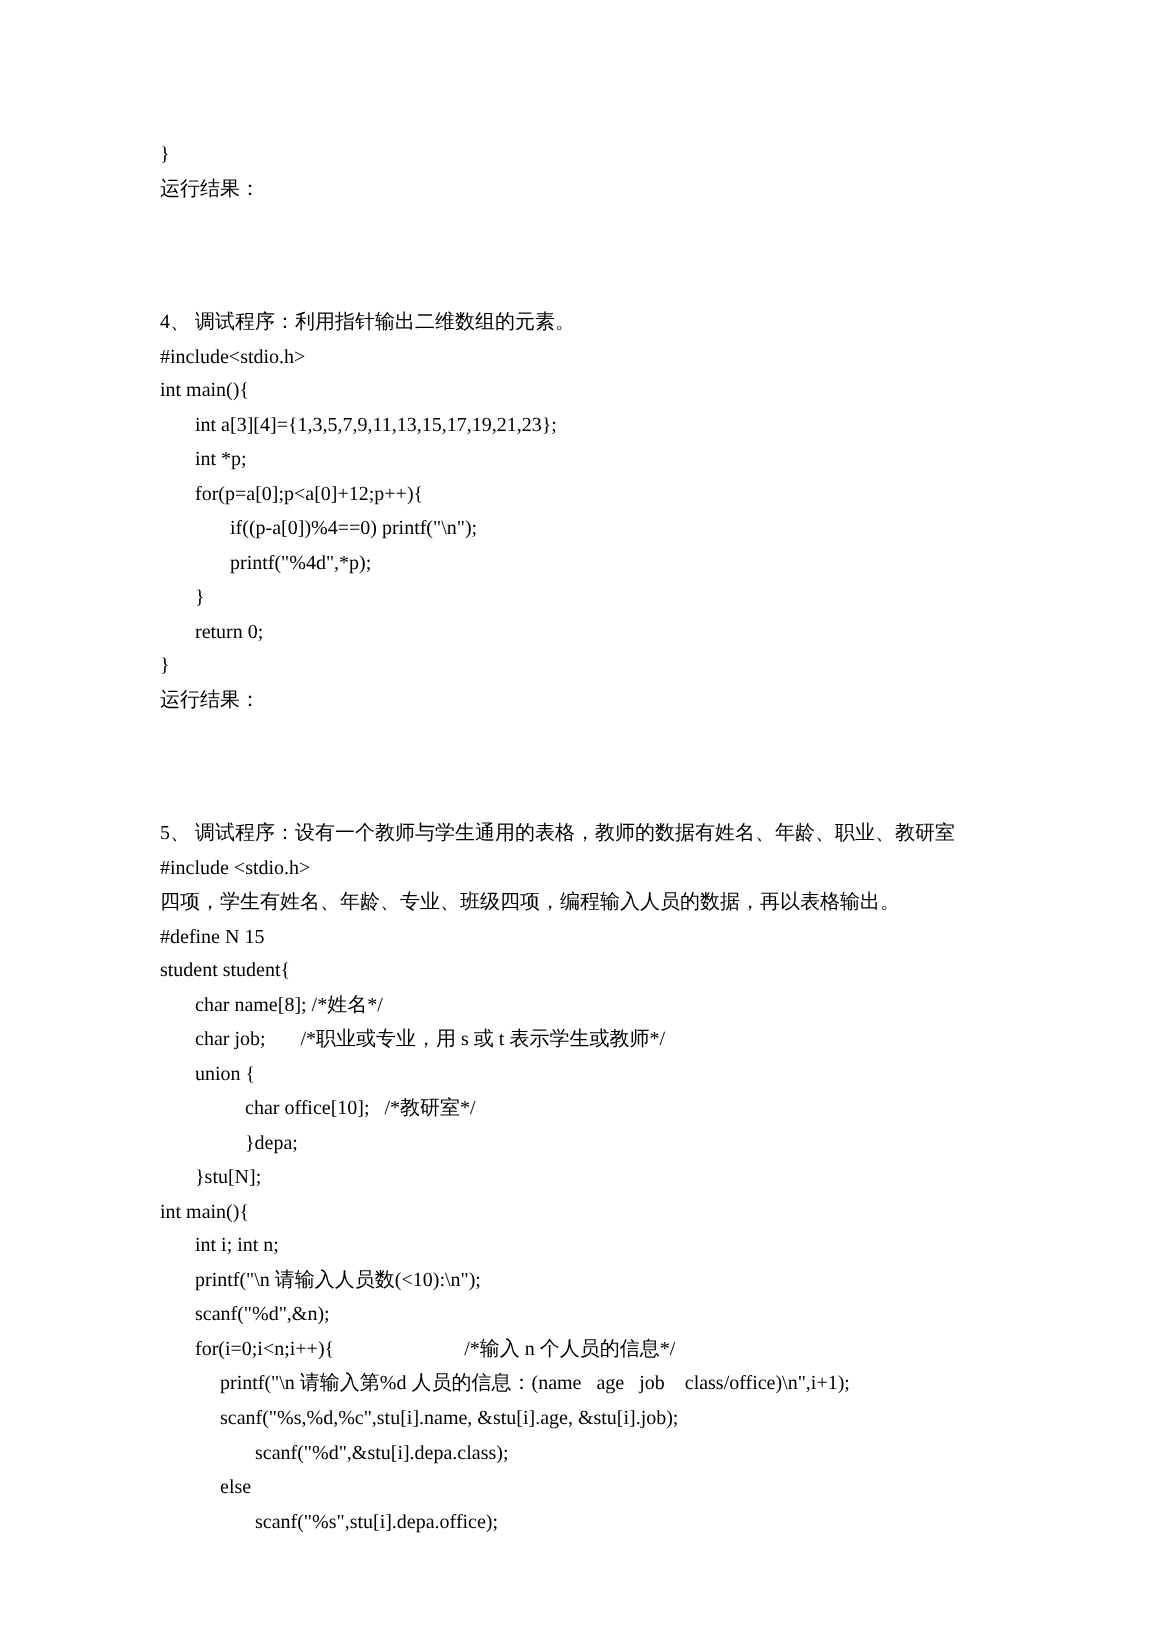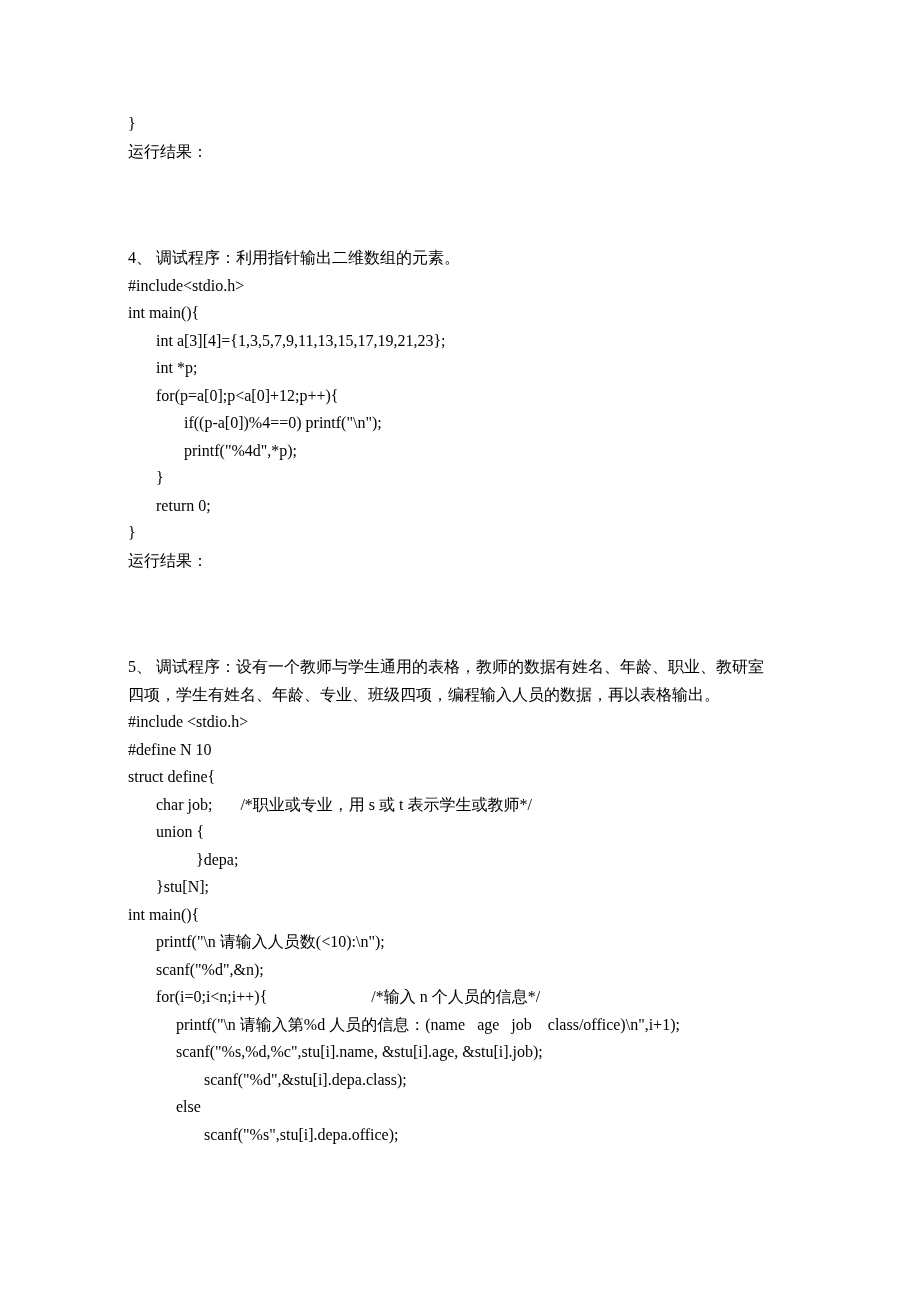--- a/index.html
+++ b/index.html
@@ -43,29 +43,32 @@
   <div class="line">              if((p-a[0])%4==0) printf("\n");</div>
   <div class="line">              printf("%4d",*p);</div>
   <div class="line">       }</div>
   <div class="line">       return 0;</div>
   <div class="line">}</div>
   <div class="line">运行结果：</div>
 
   <div class="gap3"></div>
 
   <div class="line">5、 调试程序：设有一个教师与学生通用的表格，教师的数据有姓名、年龄、职业、教研室</div>
+  <div class="line">#include &lt;stdio.h&gt;</div>
   <div class="line">四项，学生有姓名、年龄、专业、班级四项，编程输入人员的数据，再以表格输出。</div>
-  <div class="line">#include &lt;stdio.h&gt;</div>
-  <div class="line">#define N 10</div>
-  <div class="line">struct define{</div>
+  <div class="line">#define N 15</div>
+  <div class="line">student student{</div>
+  <div class="line">       char name[8]; /*姓名*/</div>
   <div class="line">       char job;       /*职业或专业，用 s 或 t 表示学生或教师*/</div>
   <div class="line">       union {</div>
+  <div class="line">                 char office[10];   /*教研室*/</div>
   <div class="line">                 }depa;</div>
   <div class="line">       }stu[N];</div>
   <div class="line">int main(){</div>
+  <div class="line">       int i; int n;</div>
   <div class="line">       printf("\n 请输入人员数(&lt;10):\n");</div>
   <div class="line">       scanf("%d",&amp;n);</div>
   <div class="line">       for(i=0;i&lt;n;i++){                          /*输入 n 个人员的信息*/</div>
   <div class="line">            printf("\n 请输入第%d 人员的信息：(name   age   job    class/office)\n",i+1);</div>
   <div class="line">            scanf("%s,%d,%c",stu[i].name, &amp;stu[i].age, &amp;stu[i].job);</div>
   <div class="line">                   scanf("%d",&amp;stu[i].depa.class);</div>
   <div class="line">            else</div>
   <div class="line">                   scanf("%s",stu[i].depa.office);</div>
 
 </div>

